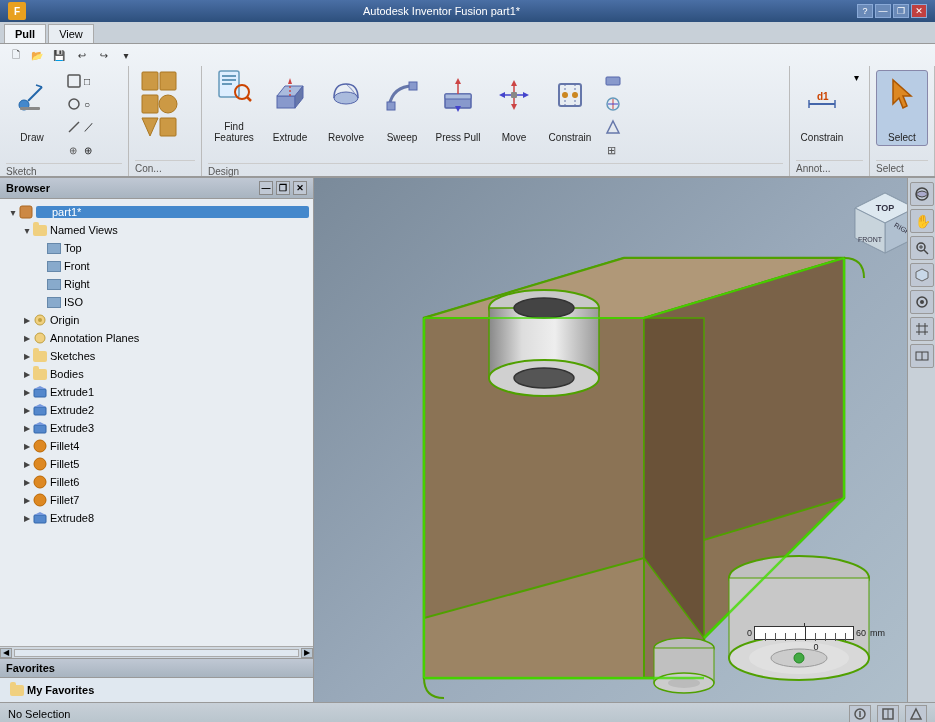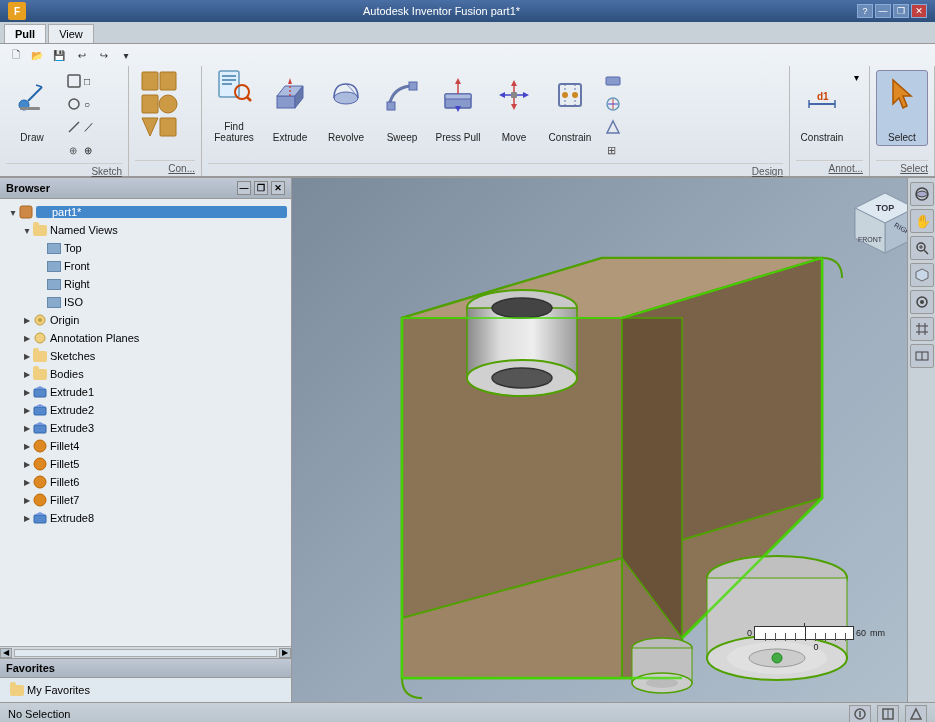--- a/index.html
+++ b/index.html
@@ -85,27 +85,26 @@
       border-right: 1px solid #bbb;
       padding: 4px 6px 2px;
     }
     .ribbon-section-content {
       display: flex;
       flex: 1;
       align-items: flex-start;
       gap: 4px;
     }
     .ribbon-section-label {
-      text-align: right;
+      text-align: left;
       font-size: 10px;
       color: #555;
       margin-top: 2px;
       padding-top: 2px;
       border-top: 1px solid #ccc;
-      text-decoration: underline;
     }
     .ribbon-btn {
       display: flex;
       flex-direction: column;
       align-items: center;
       justify-content: flex-end;
       width: 52px;
       height: 76px;
       padding: 4px 2px 2px;
       border: 1px solid transparent;
@@ -145,21 +144,21 @@
 
     
     #main {
       display: flex;
       height: calc(722px - 22px - 22px - 132px - 22px);
       
     }
 
     
     #browser {
-      width: 292px;
+      width: 314px;
       background: #e8edf2;
       border-right: 1px solid #999;
       display: flex;
       flex-direction: column;
       min-height: 0;
     }
     #browser-header {
       background: linear-gradient(to bottom, #c0c8d4, #a8b4c0);
       padding: 3px 6px;
       display: flex;
@@ -232,20 +231,21 @@
     }
     #favorites-header {
       background: linear-gradient(to bottom, #c0c8d4, #a8b4c0);
       padding: 3px 6px;
       font-weight: bold;
       font-size: 11px;
       border-bottom: 1px solid #999;
     }
     #favorites-content {
       padding: 4px 6px;
+      font-weight: bold;
     }
     .fav-item {
       display: flex; align-items: center; gap: 3px;
       padding: 2px 4px;
       font-size: 11px;
       cursor: pointer;
     }
 
     
     #viewport {

